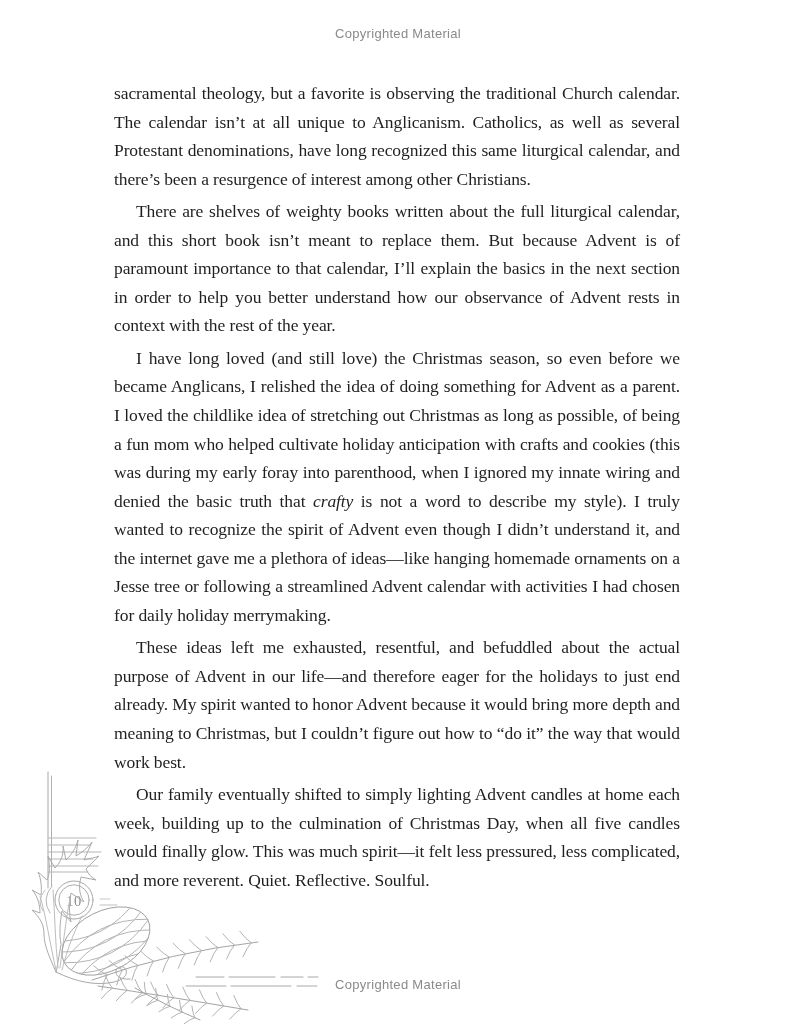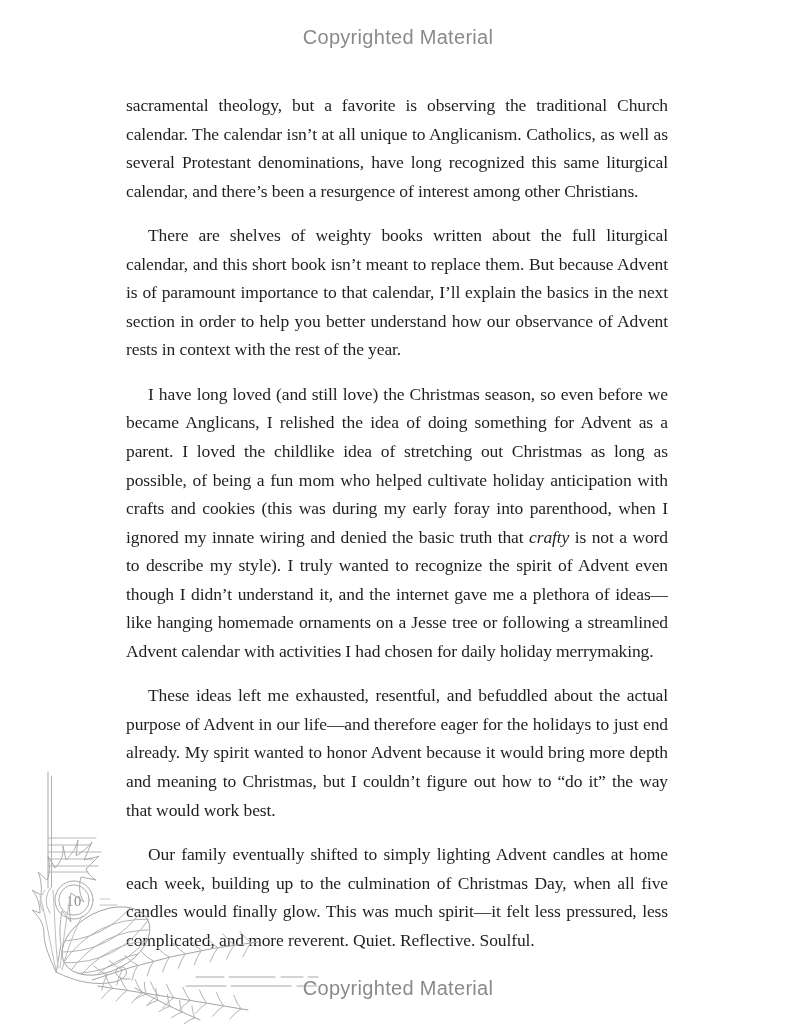--- a/index.html
+++ b/index.html
@@ -7,36 +7,36 @@
     position:relative;
     width:796px; height:1024px;
     background:#ffffff;
     overflow:hidden;
     font-family:"Liberation Serif","DejaVu Serif",serif;
   }
   .copyright {
     position:absolute; left:0; right:0;
     text-align:center;
     font-family:"Liberation Sans","DejaVu Sans",sans-serif;
-    font-size:20px;
+    font-size:13px;
     color:#8a8a8a;
     letter-spacing:0.3px;
   }
   .copyright.top { top:26px; }
   .copyright.bottom { top:977px; }
   .text-block {
     position:absolute;
     left:110px; top:75px; width:574px;
     color:#1f1f1f;
     font-size:17.5px;
     line-height:28.55px;
     text-align:justify;
     letter-spacing:-0.1px;
   }
-  .para { margin:16px; text-indent:22px; }
+  .para { margin:4px; text-indent:22px; }
   .para.noindent { text-indent:0; }
   .ornament {
     position:absolute; left:0; top:755px;
     width:340px; height:269px;
     pointer-events:none;
   }
   .ornament * { vector-effect:non-scaling-stroke; }
   .pgnum {
     font-family:"Liberation Serif","DejaVu Serif",serif;
     font-size:14.5px;

